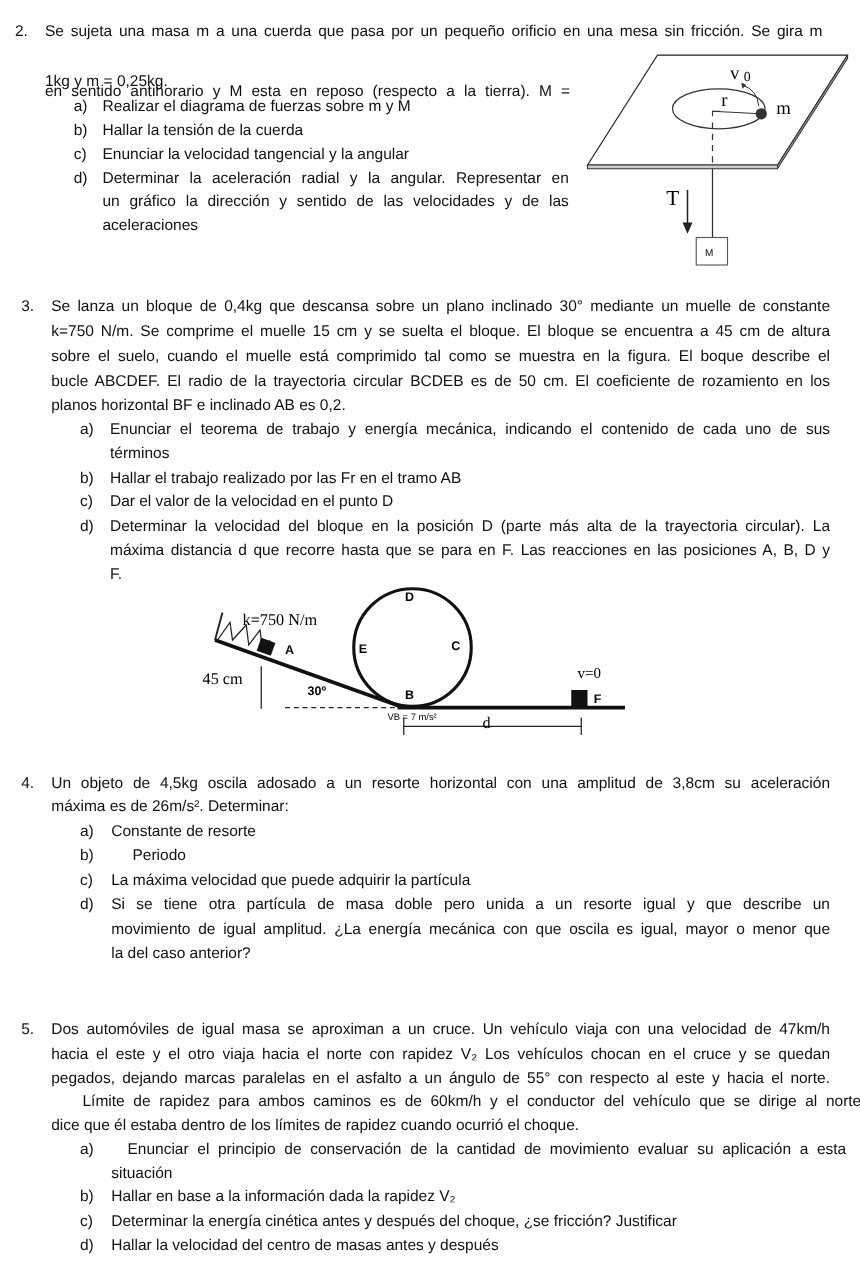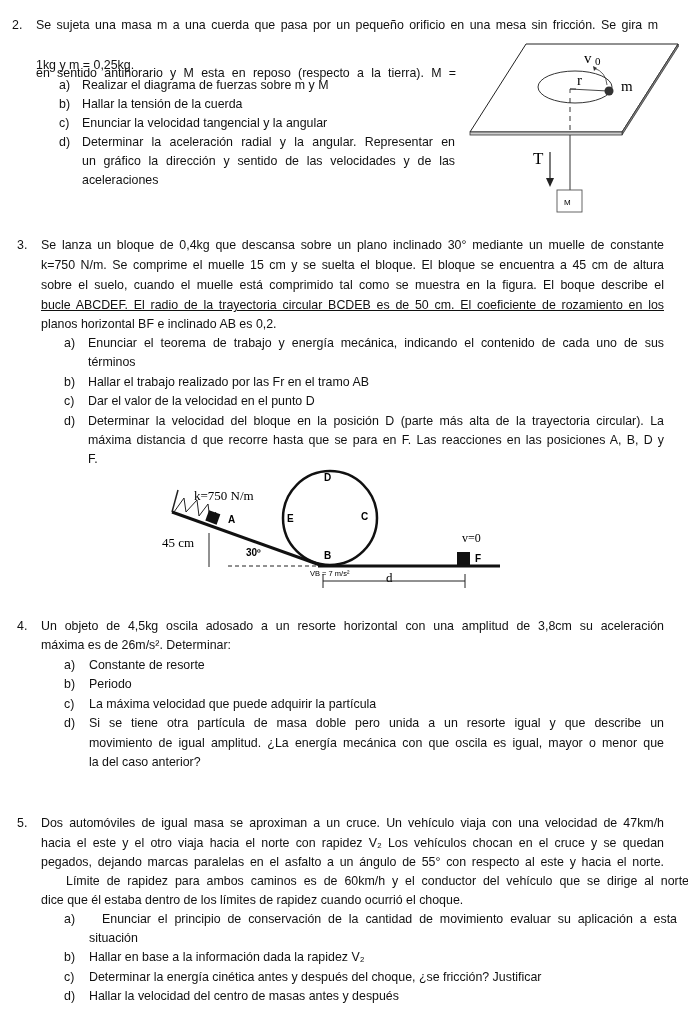--- a/index.html
+++ b/index.html
@@ -70,21 +70,21 @@
   <span class="num" style="left:17px;top:236px;line-height:19px;">3.</span>
   <span class="ln" style="left:41px;top:236px;width:623px;">
       <span class="just">Se lanza un bloque de 0,4kg que descansa sobre un plano inclinado 30° mediante un muelle de constante</span>
     </span>
   <span class="ln" style="left:41px;top:256px;width:623px;">
       <span class="just">k=750 N/m. Se comprime el muelle 15 cm y se suelta el bloque. El bloque se encuentra a 45 cm de altura</span>
     </span>
   <span class="ln" style="left:41px;top:276px;width:623px;">
       <span class="just">sobre el suelo, cuando el muelle está comprimido tal como se muestra en la figura. El boque describe el</span>
     </span>
-  <span class="ln" style="left:41px;top:296px;width:623px;text-decoration:underline;">
+  <span class="ln" style="left:41px;top:296px;width:623px;">
       <span class="just">bucle ABCDEF. El radio de la trayectoria circular BCDEB es de 50 cm. El coeficiente de rozamiento en los</span>
     </span>
   <span class="ln" style="left:41px;top:315px;">planos horizontal BF e inclinado AB es 0,2.</span>
 
   <span class="ln" style="left:64px;top:334px;">a)</span>
   <span class="ln" style="left:88px;top:334px;width:576px;">
       <span class="just">Enunciar el teorema de trabajo y energía mecánica, indicando el contenido de cada uno de sus</span>
     </span>
   <span class="ln" style="left:88px;top:353px;">términos</span>
   <span class="ln" style="left:64px;top:373px;">b)</span>
@@ -132,21 +132,21 @@
 <div class="blk">
   <span class="num" style="left:17px;top:617px;line-height:19px;">4.</span>
   <span class="ln" style="left:41px;top:617px;width:623px;">
       <span class="just">Un objeto de 4,5kg oscila adosado a un resorte horizontal con una amplitud de 3,8cm su aceleración</span>
     </span>
   <span class="ln" style="left:41px;top:636px;">máxima es de 26m/s². Determinar:</span>
 
   <span class="ln" style="left:64px;top:656px;">a)</span>
   <span class="ln" style="left:89px;top:656px;">Constante de resorte</span>
   <span class="ln" style="left:64px;top:675px;">b)</span>
-  <span class="ln" style="left:89px;top:675px;">Periodo</span>
+  <span class="ln" style="left:106px;top:675px;">Periodo</span>
   <span class="ln" style="left:64px;top:695px;">c)</span>
   <span class="ln" style="left:89px;top:695px;">La máxima velocidad que puede adquirir la partícula</span>
   <span class="ln" style="left:64px;top:714px;">d)</span>
   <span class="ln" style="left:89px;top:714px;width:575px;">
       <span class="just">Si se tiene otra partícula de masa doble pero unida a un resorte igual y que describe un</span>
     </span>
   <span class="ln" style="left:89px;top:734px;width:575px;">
       <span class="just">movimiento de igual amplitud. ¿La energía mecánica con que oscila es igual, mayor o menor que</span>
     </span>
   <span class="ln" style="left:89px;top:753px;">la del caso anterior?</span>

